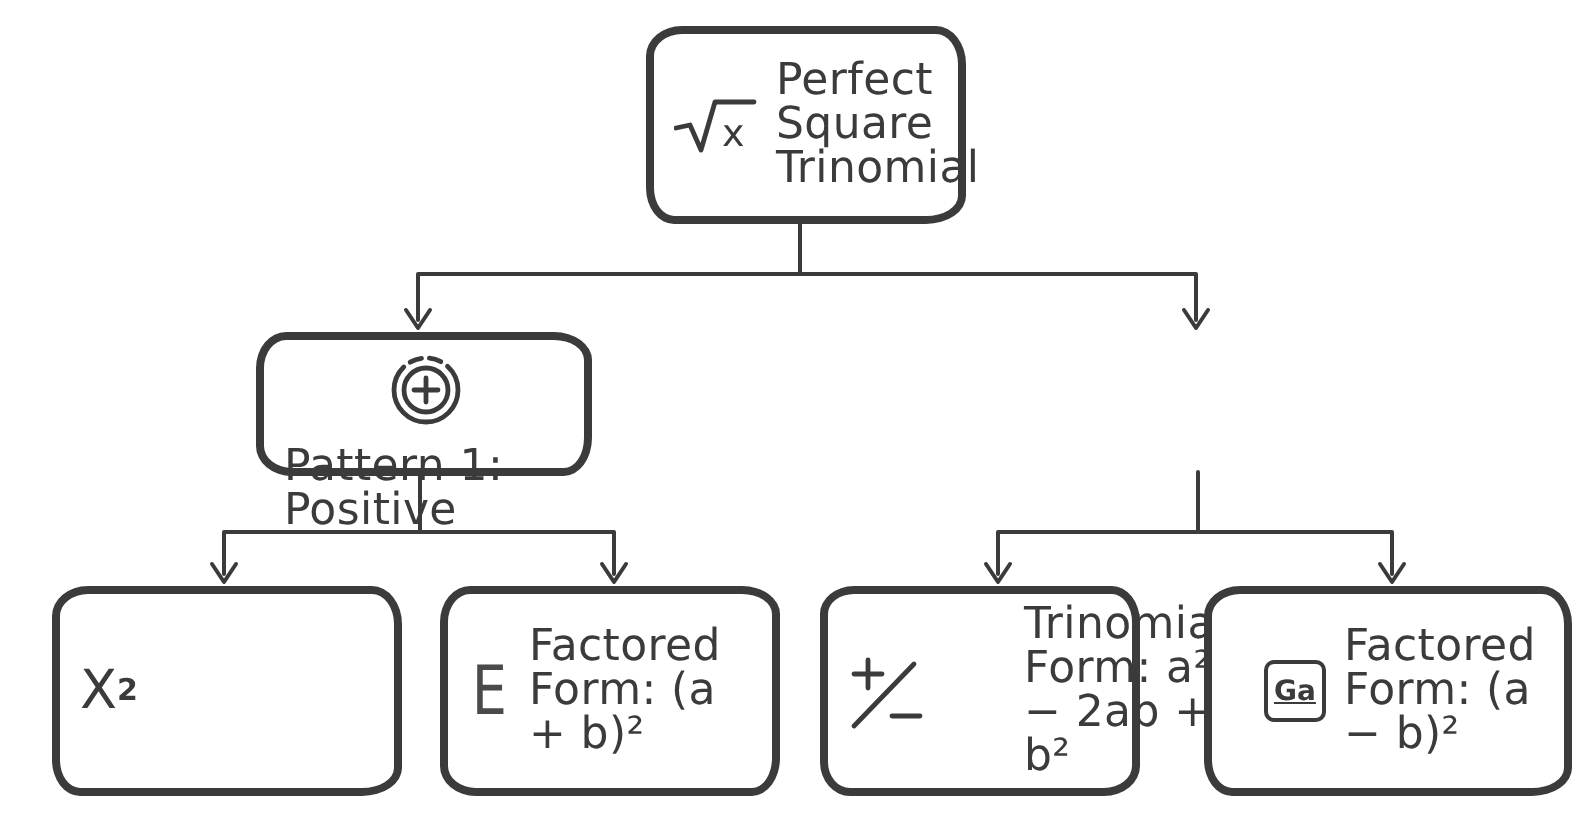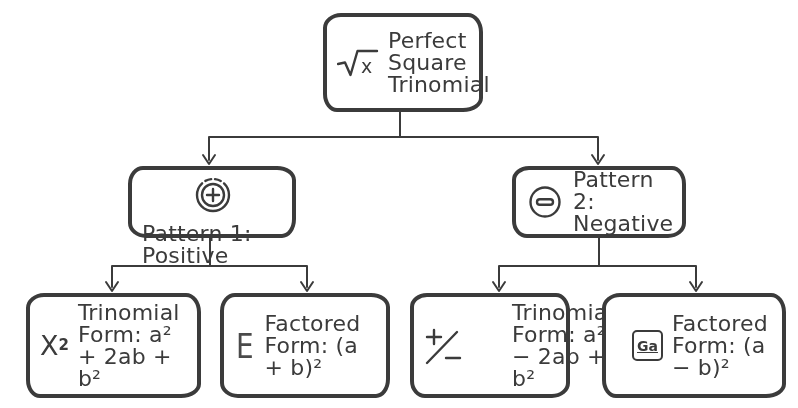--- a/index.html
+++ b/index.html
@@ -136,36 +136,26 @@
     <span class="icon-wrap">
       <svg width="38" height="38" viewBox="0 0 38 38">
         <circle class="st" cx="19" cy="19" r="16" stroke-width="2" stroke-dasharray="63 4 6 4 6 4"></circle>
         <circle class="st" cx="19" cy="19" r="11"></circle>
         <path class="st" d="M19 13 V 25 M13 19 H 25"></path>
       </svg>
     </span>
     <span class="node-label">Pattern 1: Positive</span>
   </div>
 
-  <div class="node node-pattern2 r3">
-    <span class="icon-wrap">
-      <svg width="38" height="38" viewBox="0 0 38 38">
-        <circle class="st" cx="19" cy="19" r="14.5" stroke-width="3"></circle>
-        <rect class="st" x="11" y="16.2" width="16" height="5.6" rx="2.8" stroke-width="2.4"></rect>
-      </svg>
-    </span>
-    <span class="node-label">Pattern 2: Negative</span>
-  </div>
 
   <div class="node node-p1-tri r1">
     <span class="icon-wrap xsq-icon">
       <span>X</span>
         <sup>2</sup>
     </span>
-    <span class="node-label">Trinomial Form: a² + 2ab + b²</span>
   </div>
 
   <div class="node node-p1-fac r2">
     <span class="icon-wrap e-icon">E</span>
     <span class="node-label">Factored Form: (a + b)²</span>
   </div>
 
   <div class="node node-p2-tri r3">
     <span class="icon-wrap">
       <svg width="40" height="42" viewBox="0 0 40 42">

